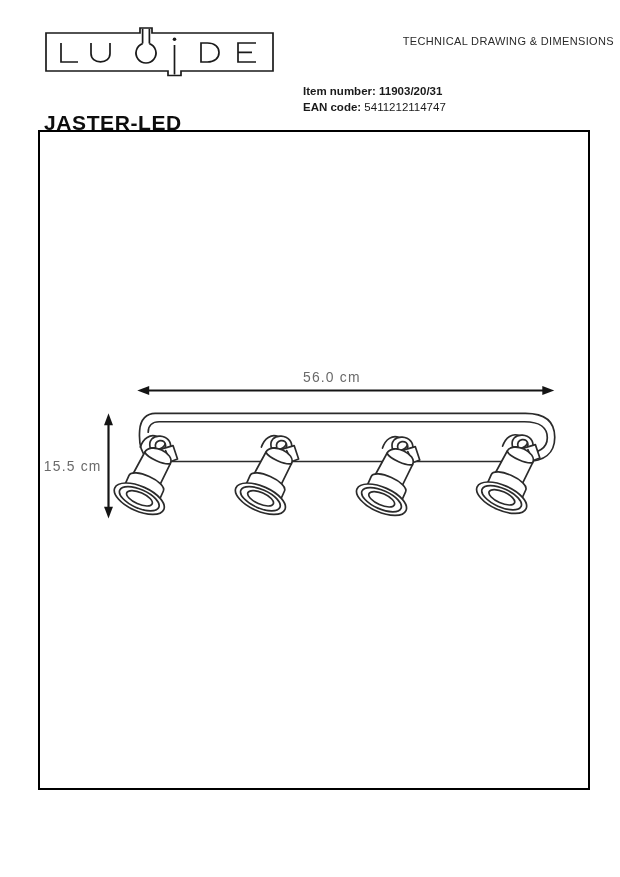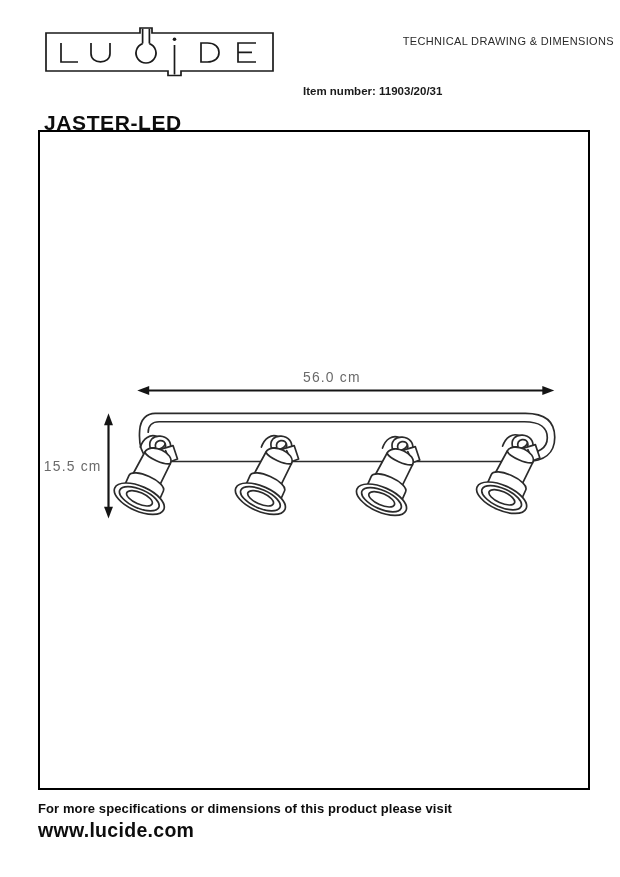--- a/index.html
+++ b/index.html
@@ -70,20 +70,24 @@
   </svg>
 
   <div class="doc-title">TECHNICAL DRAWING &amp; DIMENSIONS</div>
   <div class="product-name">JASTER-LED</div>
 
   <div class="codes">
     <div>
       <span class="lbl">Item number:</span>
       <span class="val-bold">11903/20/31</span>
     </div>
+    <div>
+      <span class="lbl">EAN code:</span>
+      <span class="val">5411212114747</span>
+    </div>
   </div>
 
   <div class="drawing-box">
     <svg class="fixture-svg" viewBox="38 130 552 660">
       <defs>
 
         <g id="spot">
 
           <path class="ln nofill" d="M 1 -52 C 4 -61 11 -65.5 18 -62.5"></path>
 
@@ -132,18 +136,14 @@
 
       <g>
         <line class="dim" x1="107" y1="423" x2="107" y2="509"></line>
         <polygon class="dimfill" points="107,413 102.5,425 111.5,425"></polygon>
         <polygon class="dimfill" points="107,519 102.5,507 111.5,507"></polygon>
         <text class="dimtext" x="100" y="471" text-anchor="end">15.5 cm</text>
       </g>
     </svg>
   </div>
 
-  <div class="footer">
-    <div class="note">For more specifications or dimensions of this product please visit</div>
-    <div class="site">www.lucide.com</div>
-  </div>
 
 </div>
 
 </body></html>

